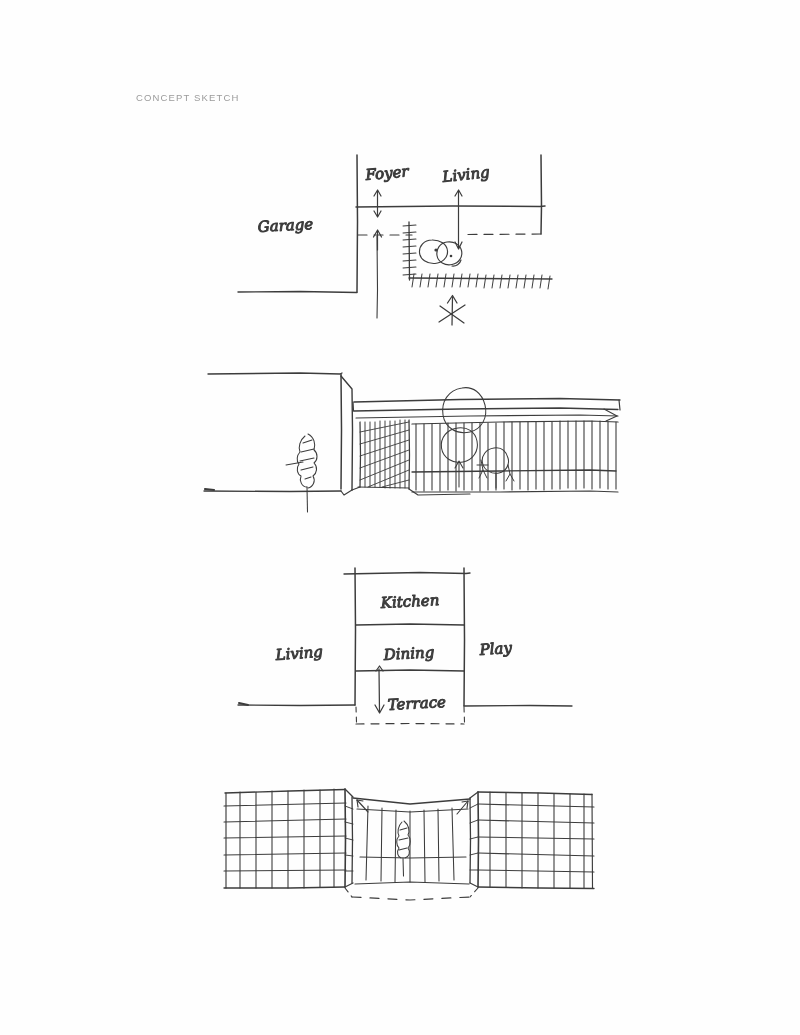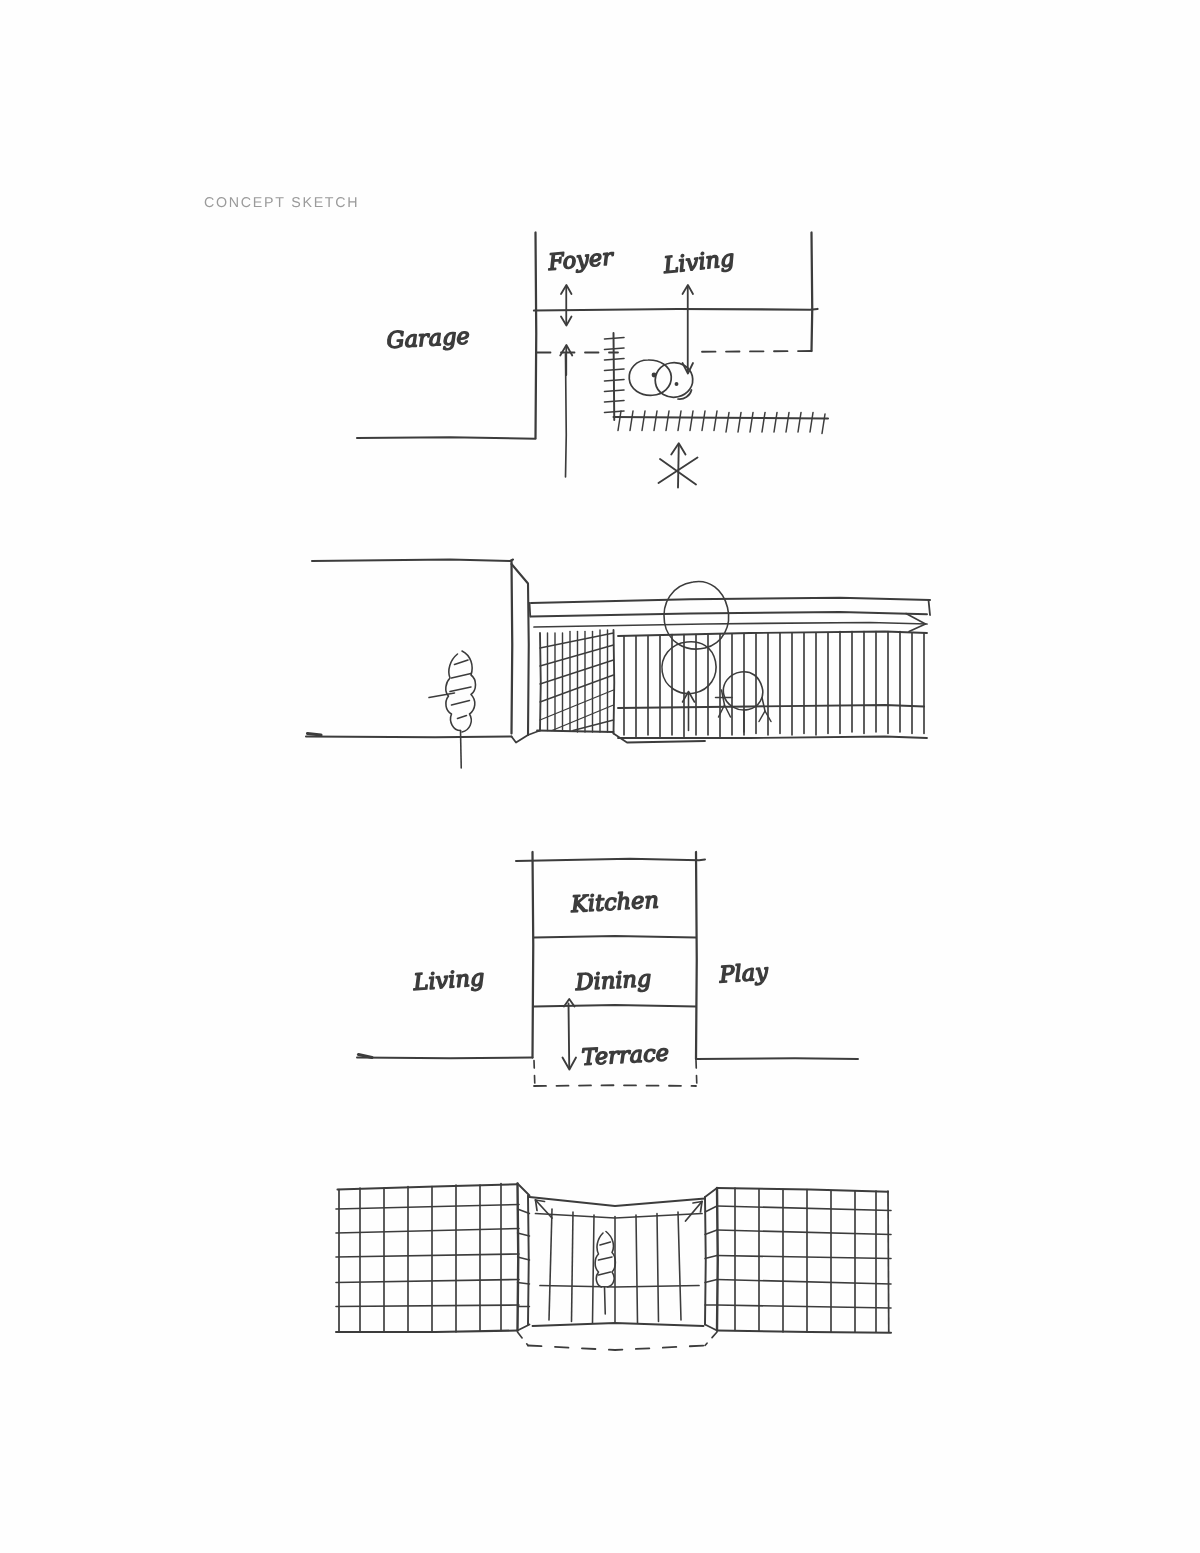--- a/index.html
+++ b/index.html
@@ -22,21 +22,20 @@
   #header-label {
     position: absolute;
     left: 136px;
     top: 92px;
     font-family: "Liberation Sans", sans-serif;
     font-size: 9.5px;
     letter-spacing: 1.15px;
     color: #9b9b9b;
     white-space: nowrap;
     user-select: none;
-    margin-top: 38px;
   }
   .sketch-svg {
     position: absolute;
     left: 0;
     top: 0;
     width: 800px;
     height: 1035px;
     pointer-events: none;
   }
   .hand {

